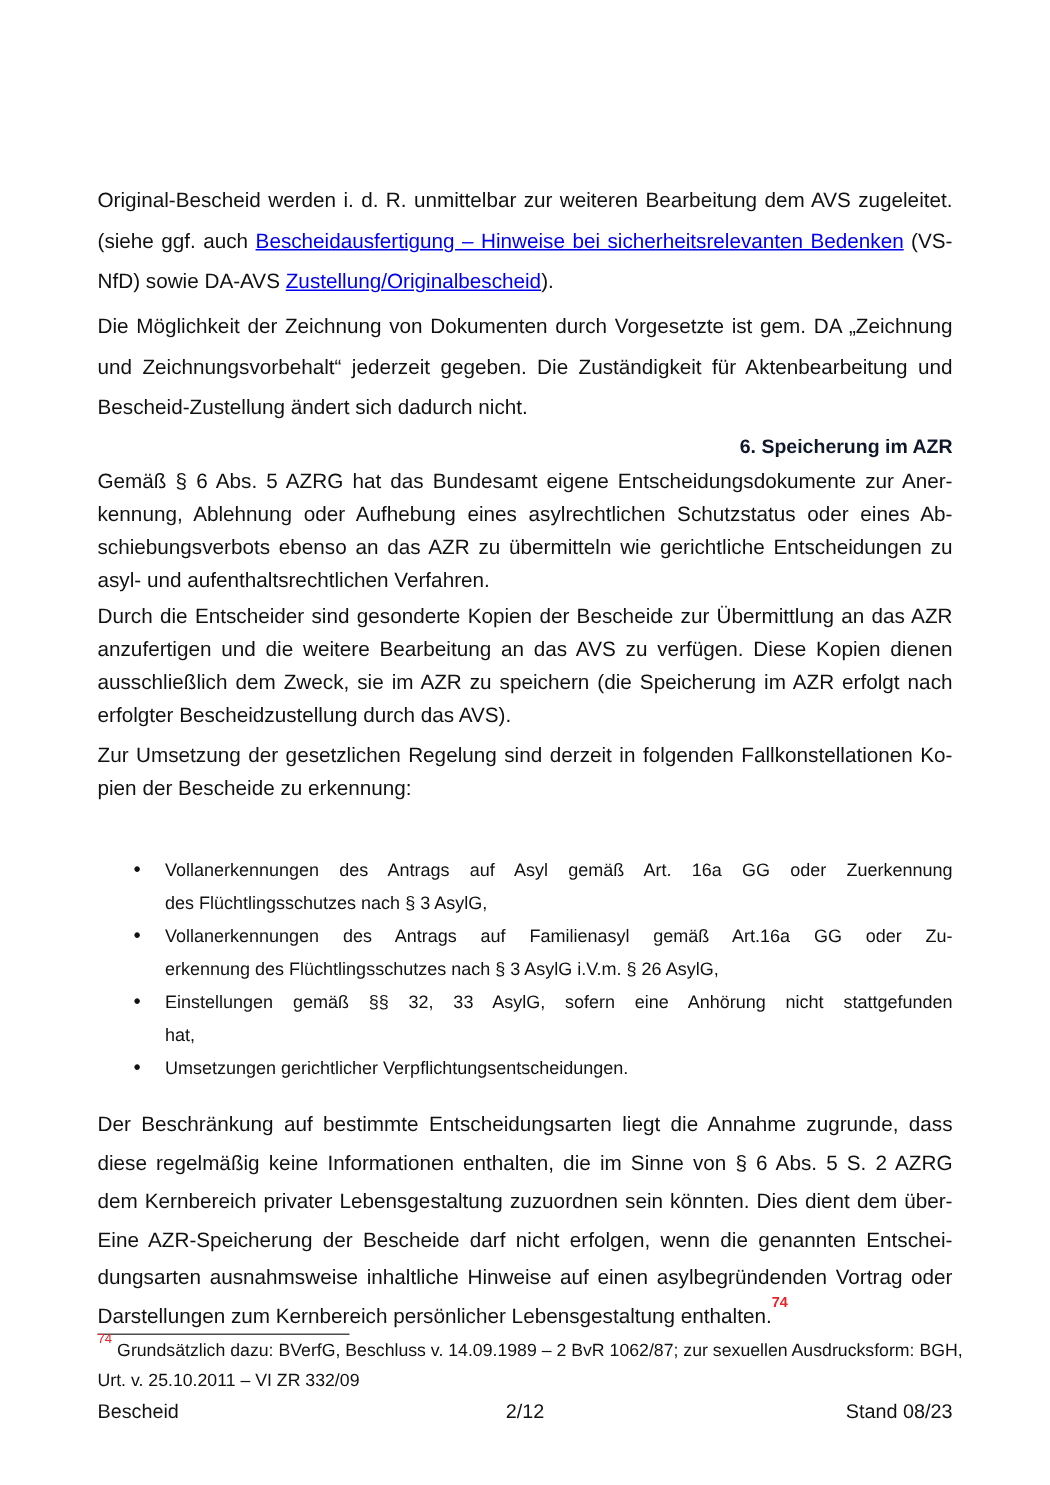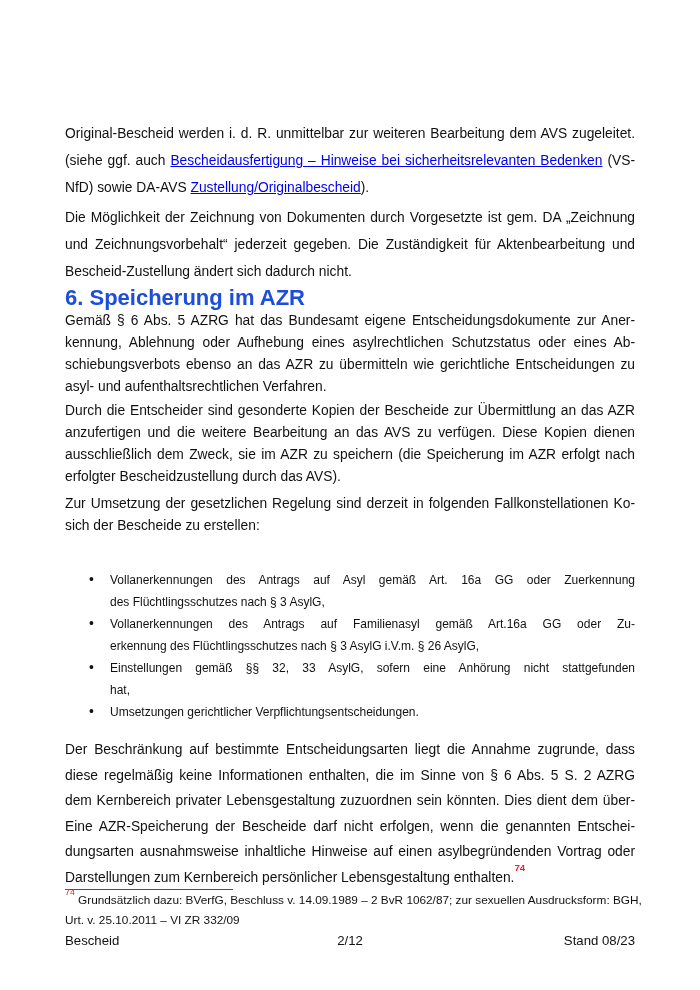--- a/index.html
+++ b/index.html
@@ -24,22 +24,22 @@
 
   
   .jline { text-align:justify; text-align-last:justify; overflow:hidden; }
   .lline { text-align:left; }
   .para [data-generated-line] { overflow:hidden; }
   .gen-just { text-align:justify; text-align-last:justify; }
   .gen-last { text-align:left; }
 
   #p2 { margin-top:3px; }
   h2.section-heading {
-    font-size:22px; font-weight:bold; line-height:24px;
-    margin:1px 0 0 0; color:#1d4ed8;
+    font-size:13px; font-weight:bold; line-height:24px;
+    margin:1px 0 0 0; color:#0f172a;text-align:right;
   }
   #p3 { margin-top:0; }
   #p4 { margin-top:2px; }
   #p5 { margin-top:5px; }
   ul.bullet-list {
     list-style:none; margin:32px 0 0 0; padding:0;
     font-size:12px; line-height:22px;
   }
   ul.bullet-list li { position:relative; padding-left:45px; }
   ul.bullet-list li::before {
@@ -103,21 +103,21 @@
 
     <div class="para lh22" id="p4">
         <div class="gen-just" data-generated-line="">Durch die Entscheider sind gesonderte Kopien der Bescheide zur Übermittlung an das AZR</div>
         <div class="gen-just" data-generated-line="">anzufertigen und die weitere Bearbeitung an das AVS zu verfügen. Diese Kopien dienen</div>
         <div class="gen-just" data-generated-line="">ausschließlich dem Zweck, sie im AZR zu speichern (die Speicherung im AZR erfolgt nach</div>
         <div class="gen-last" data-generated-line="">erfolgter Bescheidzustellung durch das AVS).</div>
       </div>
 
     <div class="para lh22" id="p5">
         <div class="gen-just" data-generated-line="">Zur Umsetzung der gesetzlichen Regelung sind derzeit in folgenden Fallkonstellationen Ko-</div>
-        <div class="gen-last" data-generated-line="">sich der Bescheide zu erstellen:</div>
+        <div class="gen-last" data-generated-line="">pien der Bescheide zu erkennung:</div>
       </div>
 
     <ul class="bullet-list">
       <li>
           <div class="gen-just" data-generated-line="">Vollanerkennungen des Antrags auf Asyl gemäß Art. 16a GG oder Zuerkennung</div>
           <div class="gen-last" data-generated-line="">des Flüchtlingsschutzes nach § 3 AsylG,</div>
         </li>
       <li>
           <div class="gen-just" data-generated-line="">Vollanerkennungen des Antrags auf Familienasyl gemäß Art.16a GG oder Zu-</div>
           <div class="gen-last" data-generated-line="">erkennung des Flüchtlingsschutzes nach § 3 AsylG i.V.m. § 26 AsylG,</div>

